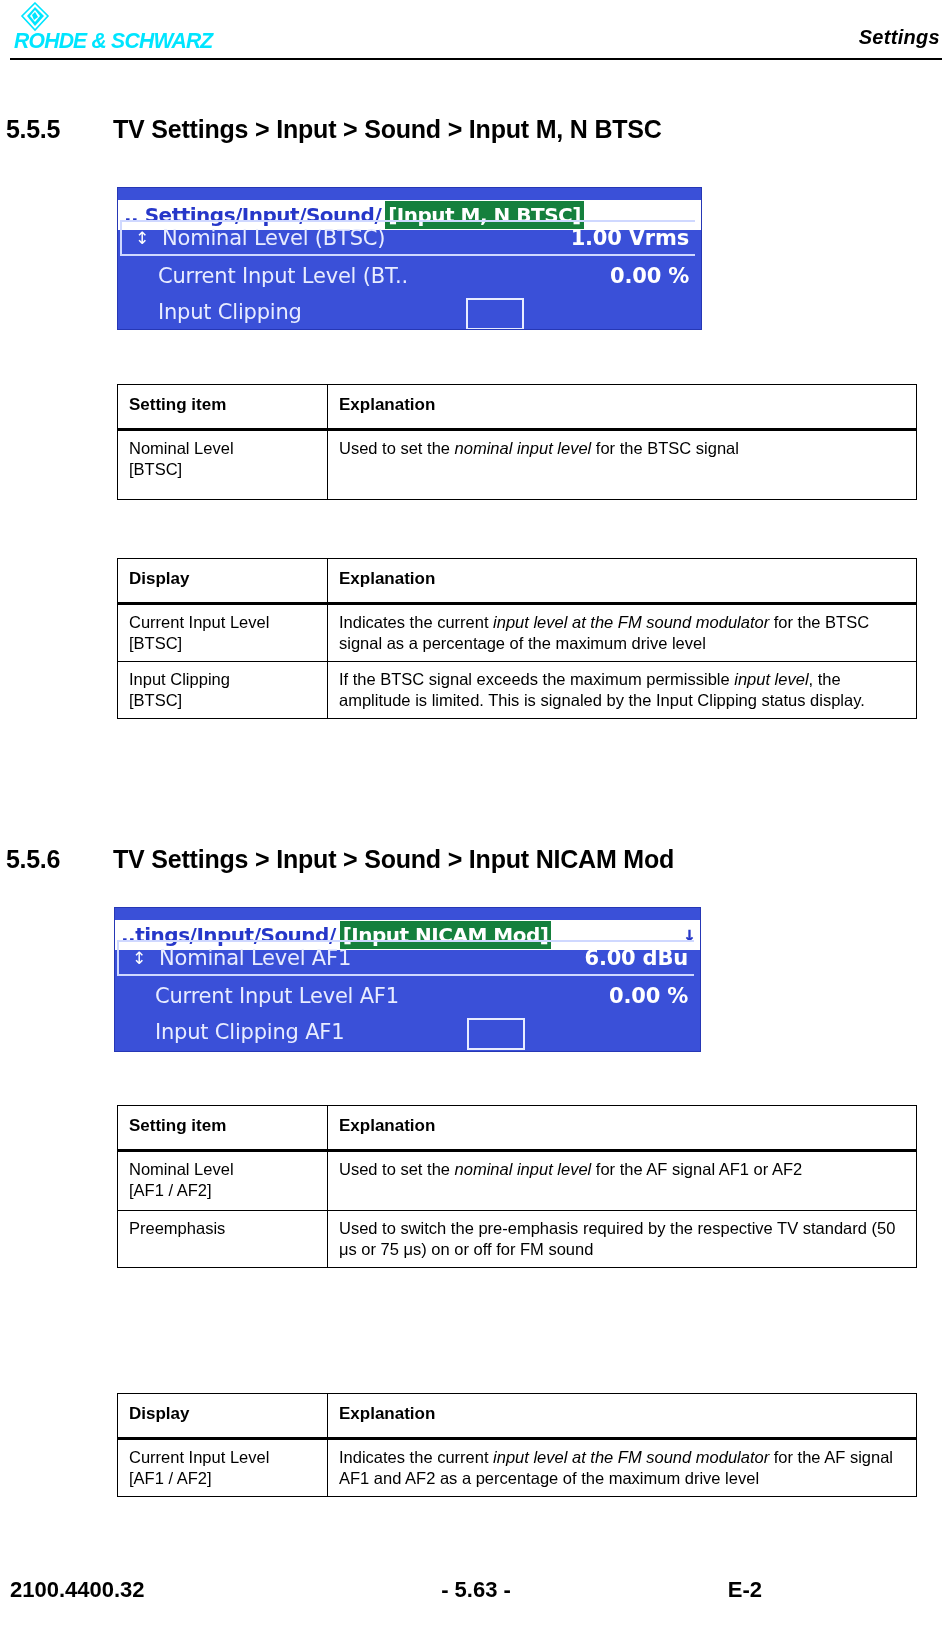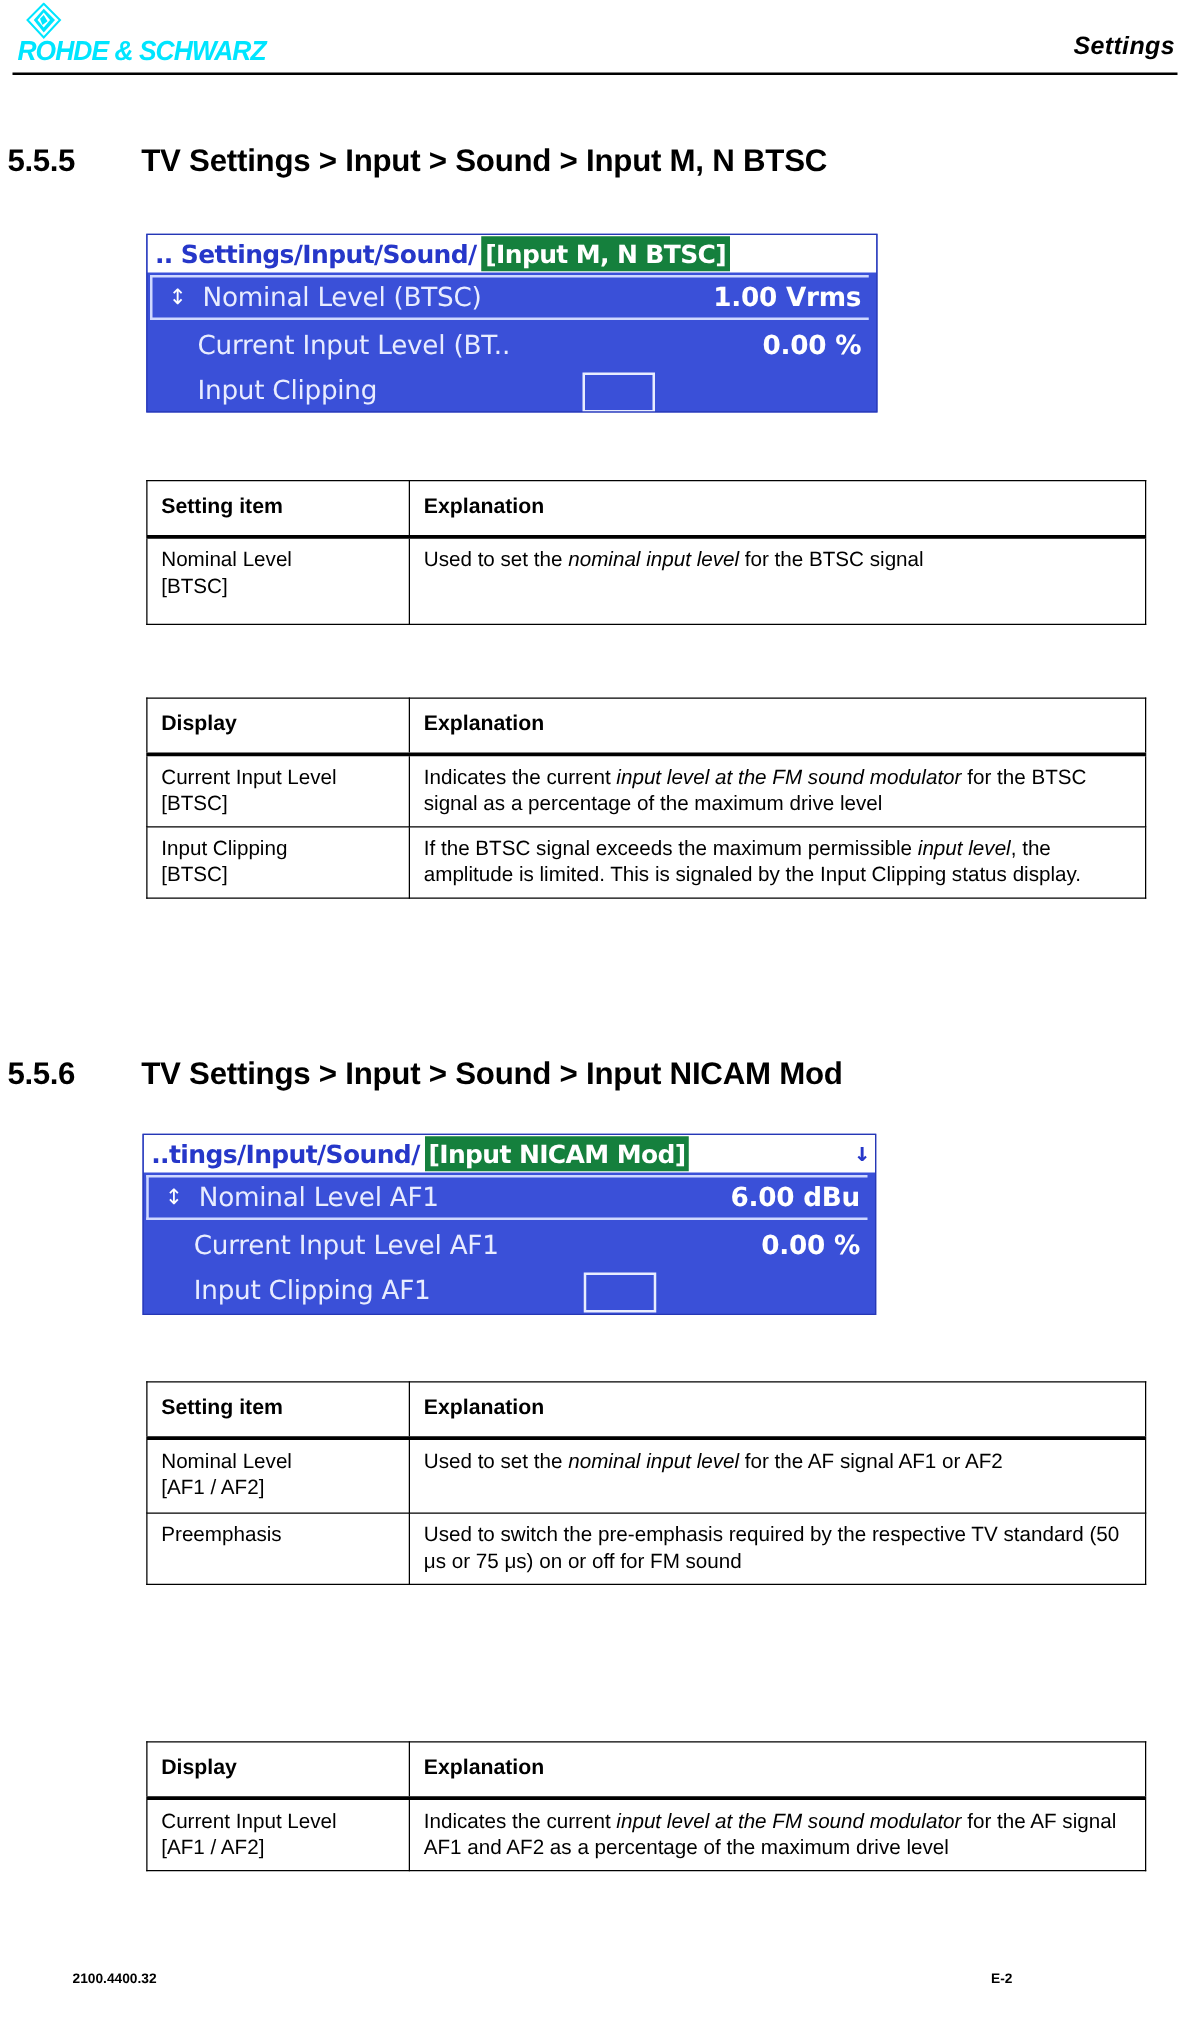--- a/index.html
+++ b/index.html
@@ -93,21 +93,21 @@
   
   .lcd {
     position: absolute;
     background: #3a50d8;
     border: 1px solid #2637b5;
     font-family: "DejaVu Sans Mono", monospace;
     overflow: hidden;
   }
   .lcd-titlebar {
     position: absolute;
-    left: 0; top: 0;
+    left: 0; top: 12px;
     right: 0;
     height: 30px;
     background: #ffffff;
     display: flex;
     align-items: center;
     box-sizing: border-box;
   }
   .lcd-path {
     font-family: "DejaVu Sans", sans-serif;
     font-weight: bold;
@@ -209,23 +209,22 @@
     font-style: italic;
   }
 
   
   .page-footer {
     position: absolute;
     left: 0;
     top: 1577px;
     width: 772px;
     height: 40px;
-    font-size: 11px;
-    font-weight: bold;
-    margin-left: 48px;
+    font-size: 22px;
+    font-weight: bold;
   }
   .footer-left  { position: absolute; left: 10px;  top: 0; }
   .footer-mid   { position: absolute; left: 0; top: 0; width: 952px; text-align: center; }
   .footer-right { position: absolute; right: 10px; top: 0; }
 </style>
 </head>
 <body>
 
 <div class="page-header">
   <div class="logo-block">
@@ -396,14 +395,15 @@
     </td>
     <td>
       <span>Indicates the current </span><em>input level at the FM sound modulator</em><span> for the AF signal AF1 and AF2 as a percentage of the maximum drive level</span>
     </td>
   </tr>
 </tbody>
   </table>
 
 <div class="page-footer">
   <div class="footer-left">2100.4400.32</div>
+  <div class="footer-mid">- 5.63 -</div>
   <div class="footer-right">E-2</div>
 </div>
 
 </body></html>

